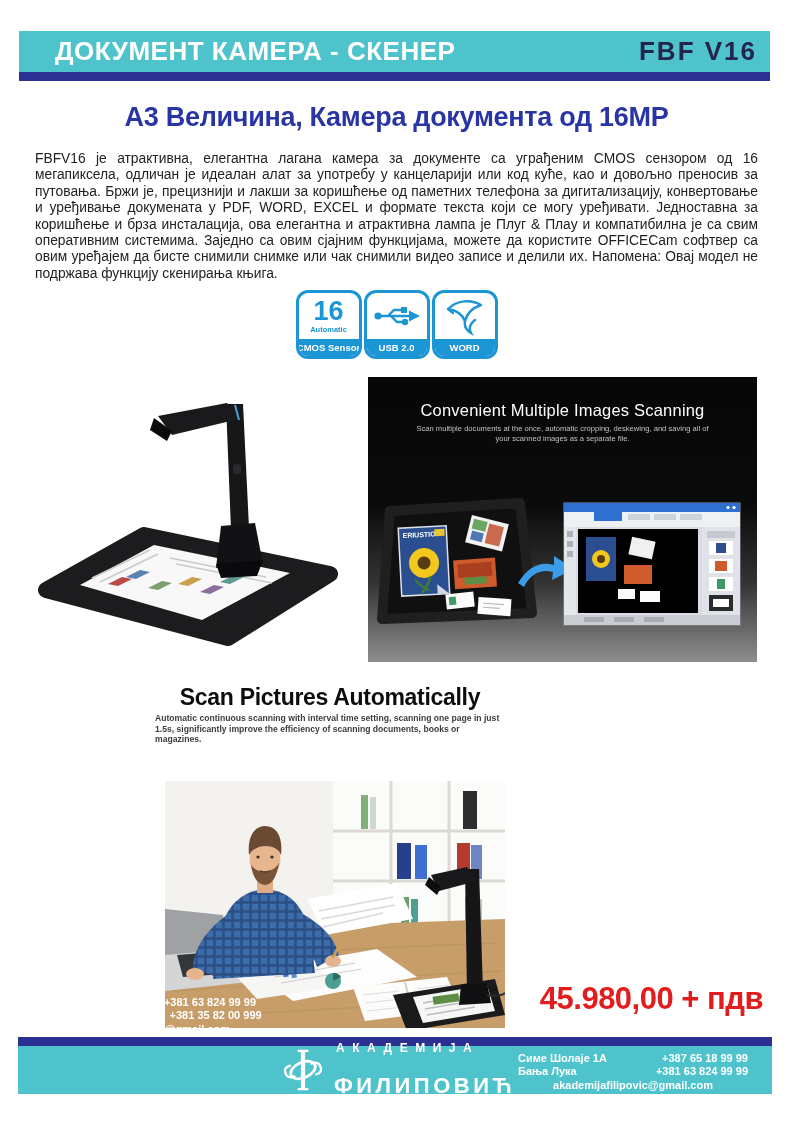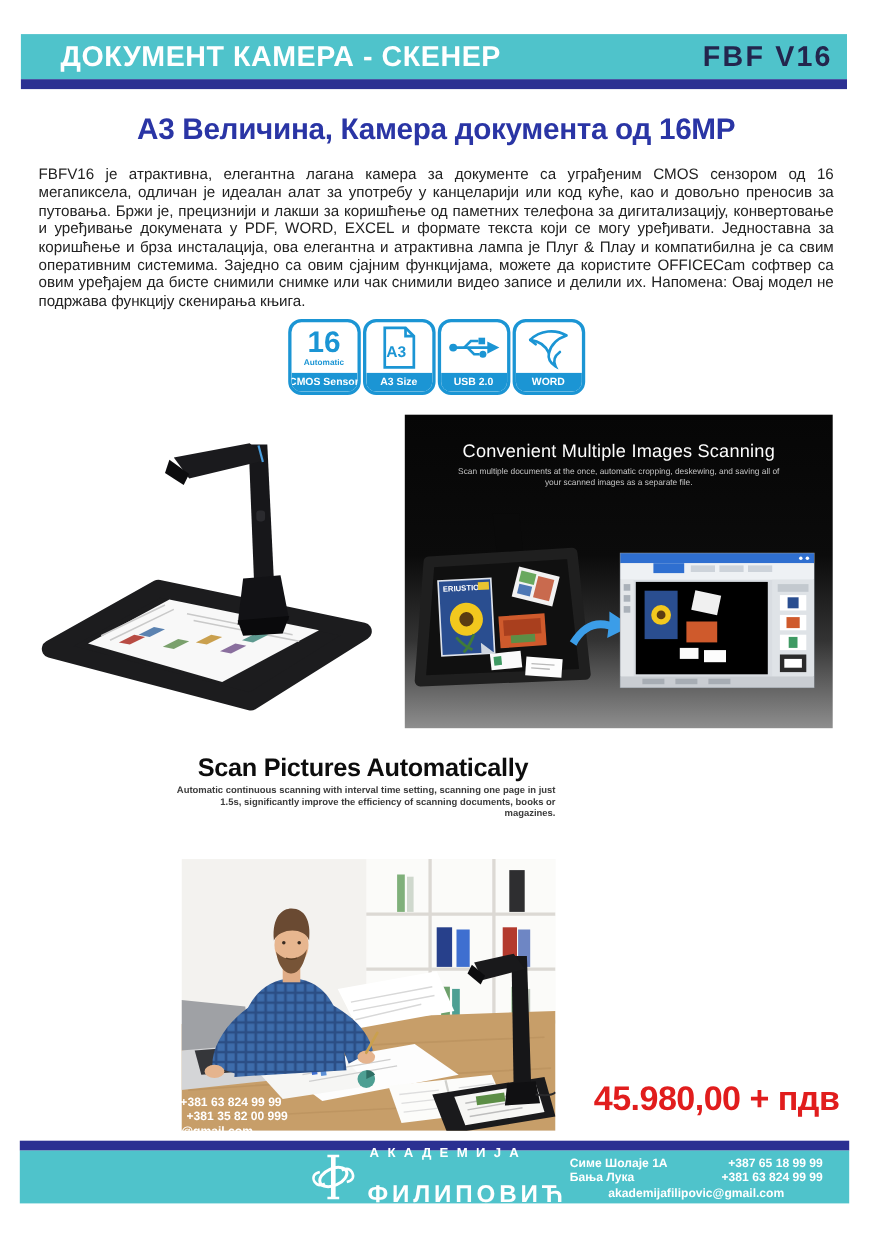--- a/index.html
+++ b/index.html
@@ -56,21 +56,21 @@
     color:#c2c2c2;font-size:7.6px;line-height:9.5px;text-align:center;
     width:305px;margin:4px auto 0;
   }
   .feature-illustration{position:absolute;left:0;top:90px;width:389px;height:195px;}
   
   .scan-title{
     position:absolute;left:140px;top:684px;width:380px;text-align:center;
     font-size:23px;font-weight:bold;color:#0d0d0d;letter-spacing:-.3px;
   }
   .scan-subtitle{
-    position:absolute;left:155px;top:713px;width:350px;text-align:right;
+    position:absolute;left:155px;top:713px;width:350px;text-align:left;
     font-size:8.6px;line-height:10.5px;color:#3c3c3c;font-weight:bold;
   }
   .photo{position:absolute;left:165px;top:781px;width:340px;height:247px;}
   .price{
     position:absolute;right:30px;top:981px;
     color:var(--price-red);font-size:31px;font-weight:bold;letter-spacing:-.5px;
   }
   
   .footer-navy{position:absolute;left:18px;top:1037px;width:754px;height:9px;background:var(--navy);}
   .footer-teal{position:absolute;left:18px;top:1046px;width:754px;height:48px;background:var(--teal);}
@@ -97,30 +97,20 @@
 
 <p class="description">FBFV16 је атрактивна, елегантна лагана камера за документе са уграђеним CMOS сензором од 16 мегапиксела, одличан је идеалан алат за употребу у канцеларији или код куће, као и довољно преносив за путовања. Бржи је, прецизнији и лакши за коришћење од паметних телефона за дигитализацију, конвертовање и уређивање докумената у PDF, WORD, EXCEL и формате текста који се могу уређивати. Једноставна за коришћење и брза инсталација, ова елегантна и атрактивна лампа је Плуг &amp; Плау и компатибилна је са свим оперативним системима. Заједно са овим сјајним функцијама, можете да користите OFFICECam софтвер са овим уређајем да бисте снимили снимке или чак снимили видео записе и делили их. Напомена: Овај модел не подржава функцију скенирања књига.</p>
 
 <div class="badges">
   <div class="badge">
     <div class="badge-body">
       <span class="badge-big">16</span>
       <span class="badge-sub">Automatic</span>
     </div>
     <div class="badge-label">CMOS Sensor</div>
-  </div>
-  <div class="badge">
-    <div class="badge-body">
-      <svg width="34" height="42" viewBox="0 0 36 44">
-        <path d="M4 3 H24 L32 11 V41 H4 Z" fill="#fff" stroke="#1b95d4" stroke-width="2.6"></path>
-        <path d="M24 3 V11 H32" fill="none" stroke="#1b95d4" stroke-width="2.6"></path>
-        <text x="15" y="31" text-anchor="middle" font-size="15" font-weight="bold" fill="#1b95d4" font-family="Liberation Sans, sans-serif">A3</text>
-      </svg>
-    </div>
-    <div class="badge-label">A3 Size</div>
   </div>
   <div class="badge">
     <div class="badge-body">
       <svg width="48" height="28" viewBox="0 0 48 28">
         <circle cx="5" cy="14" r="3.6" fill="#1b95d4"></circle>
         <path d="M8 14 H37" stroke="#1b95d4" stroke-width="2.6" fill="none"></path>
         <polygon points="36,8.5 47,14 36,19.5" fill="#1b95d4"></polygon>
         <path d="M15 14 L21 8 H28" stroke="#1b95d4" stroke-width="2.4" fill="none"></path>
         <rect x="28" y="5" width="6" height="6" fill="#1b95d4"></rect>
         <path d="M18 14 L24 20 H29" stroke="#1b95d4" stroke-width="2.4" fill="none"></path>

